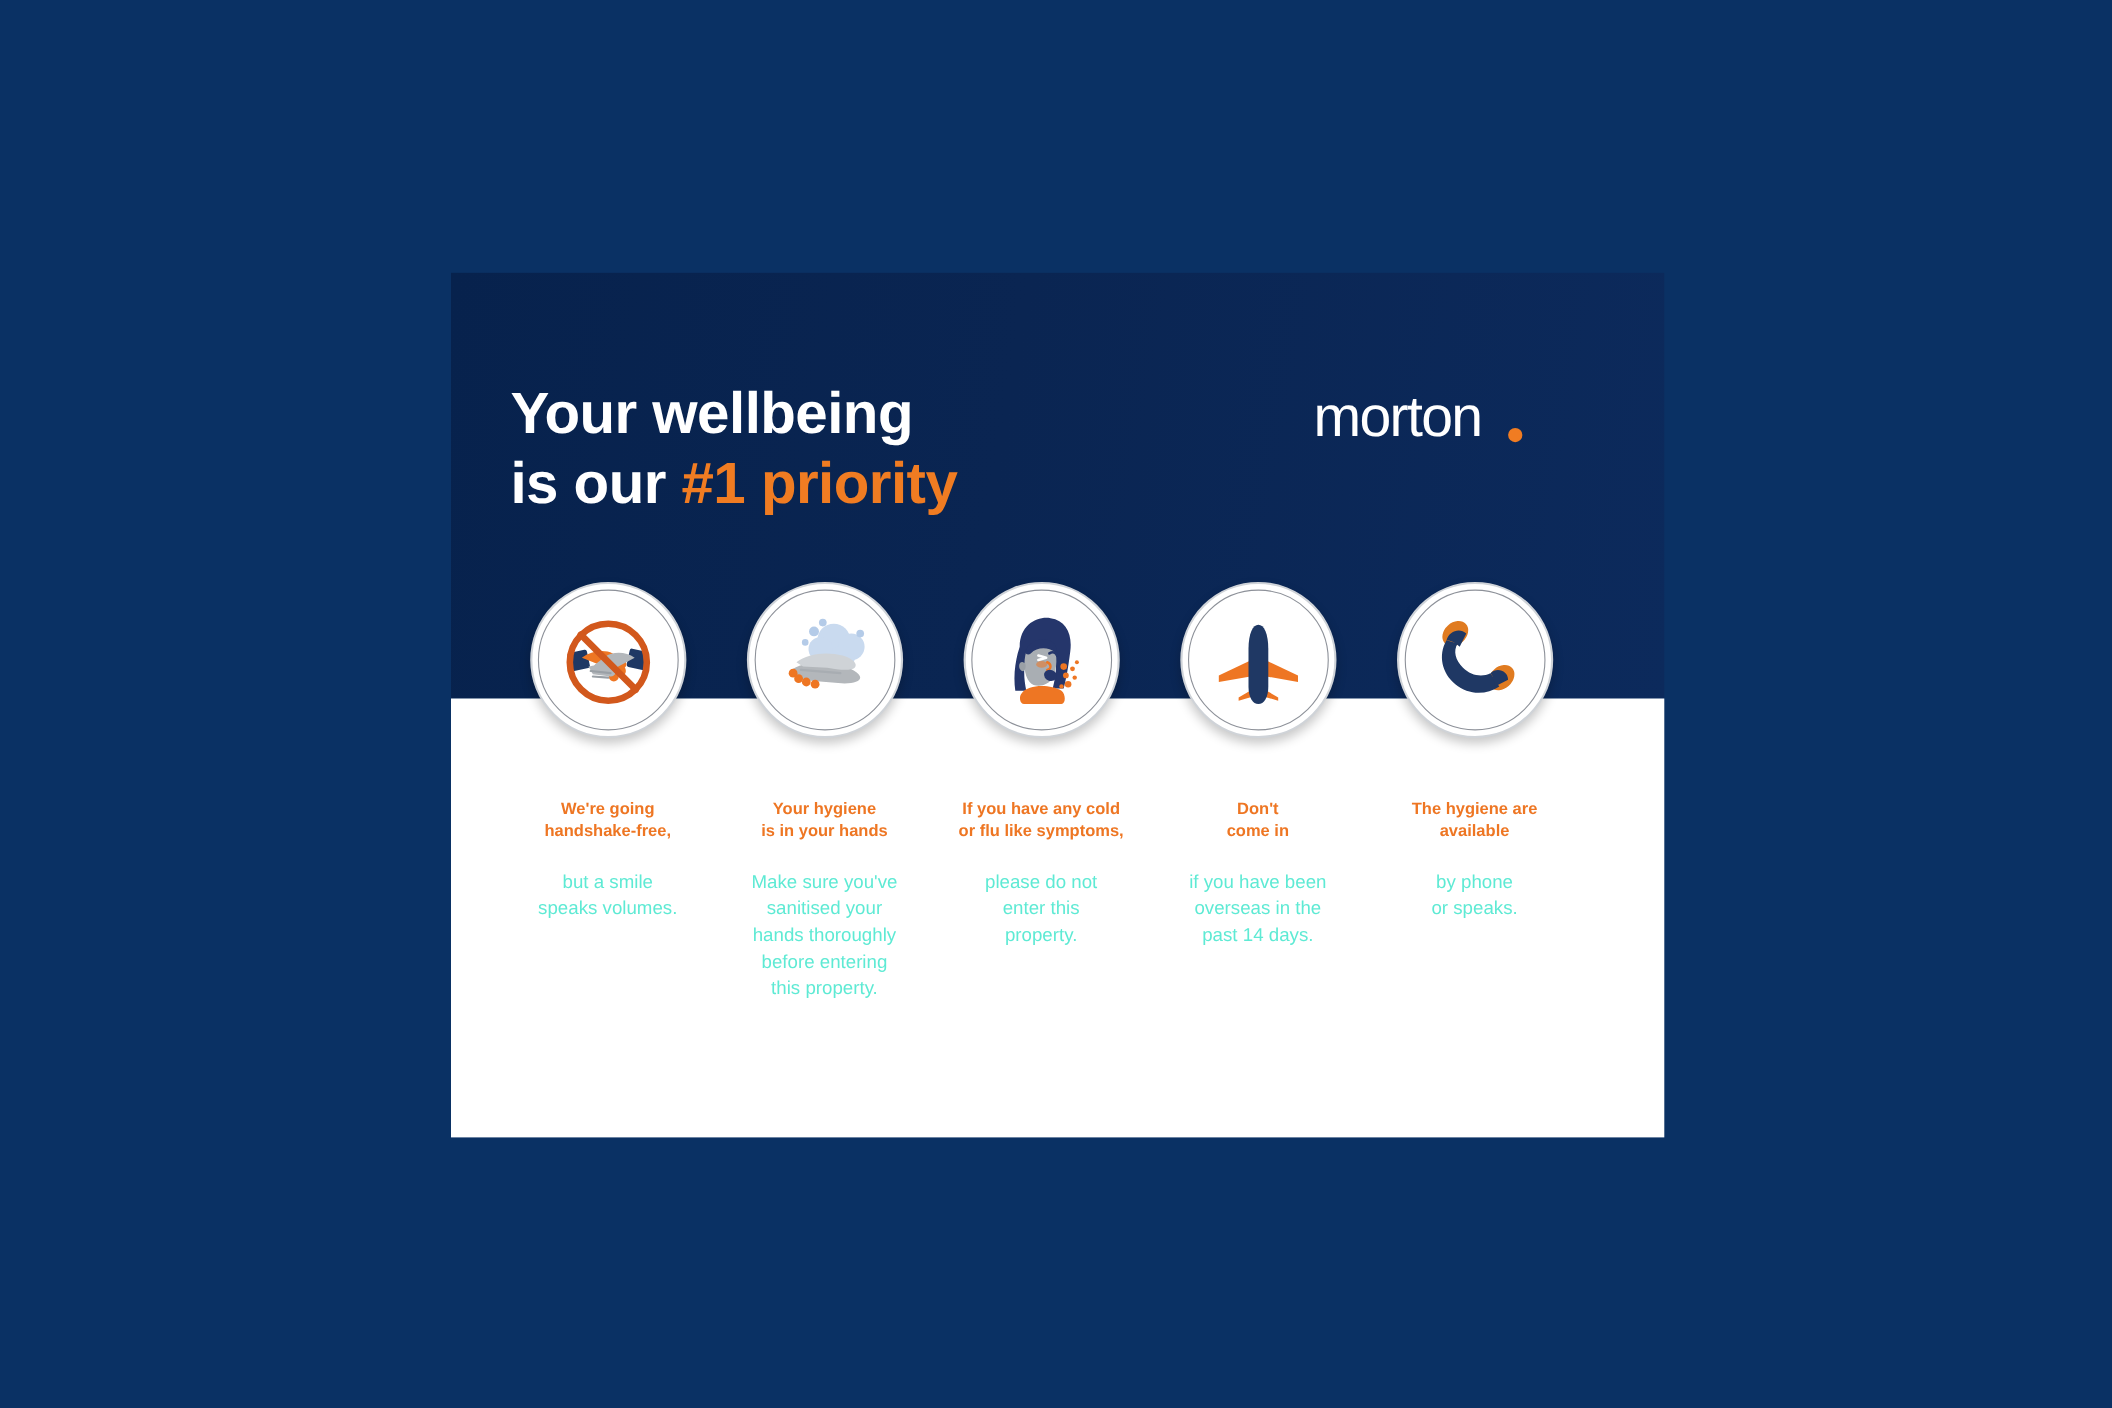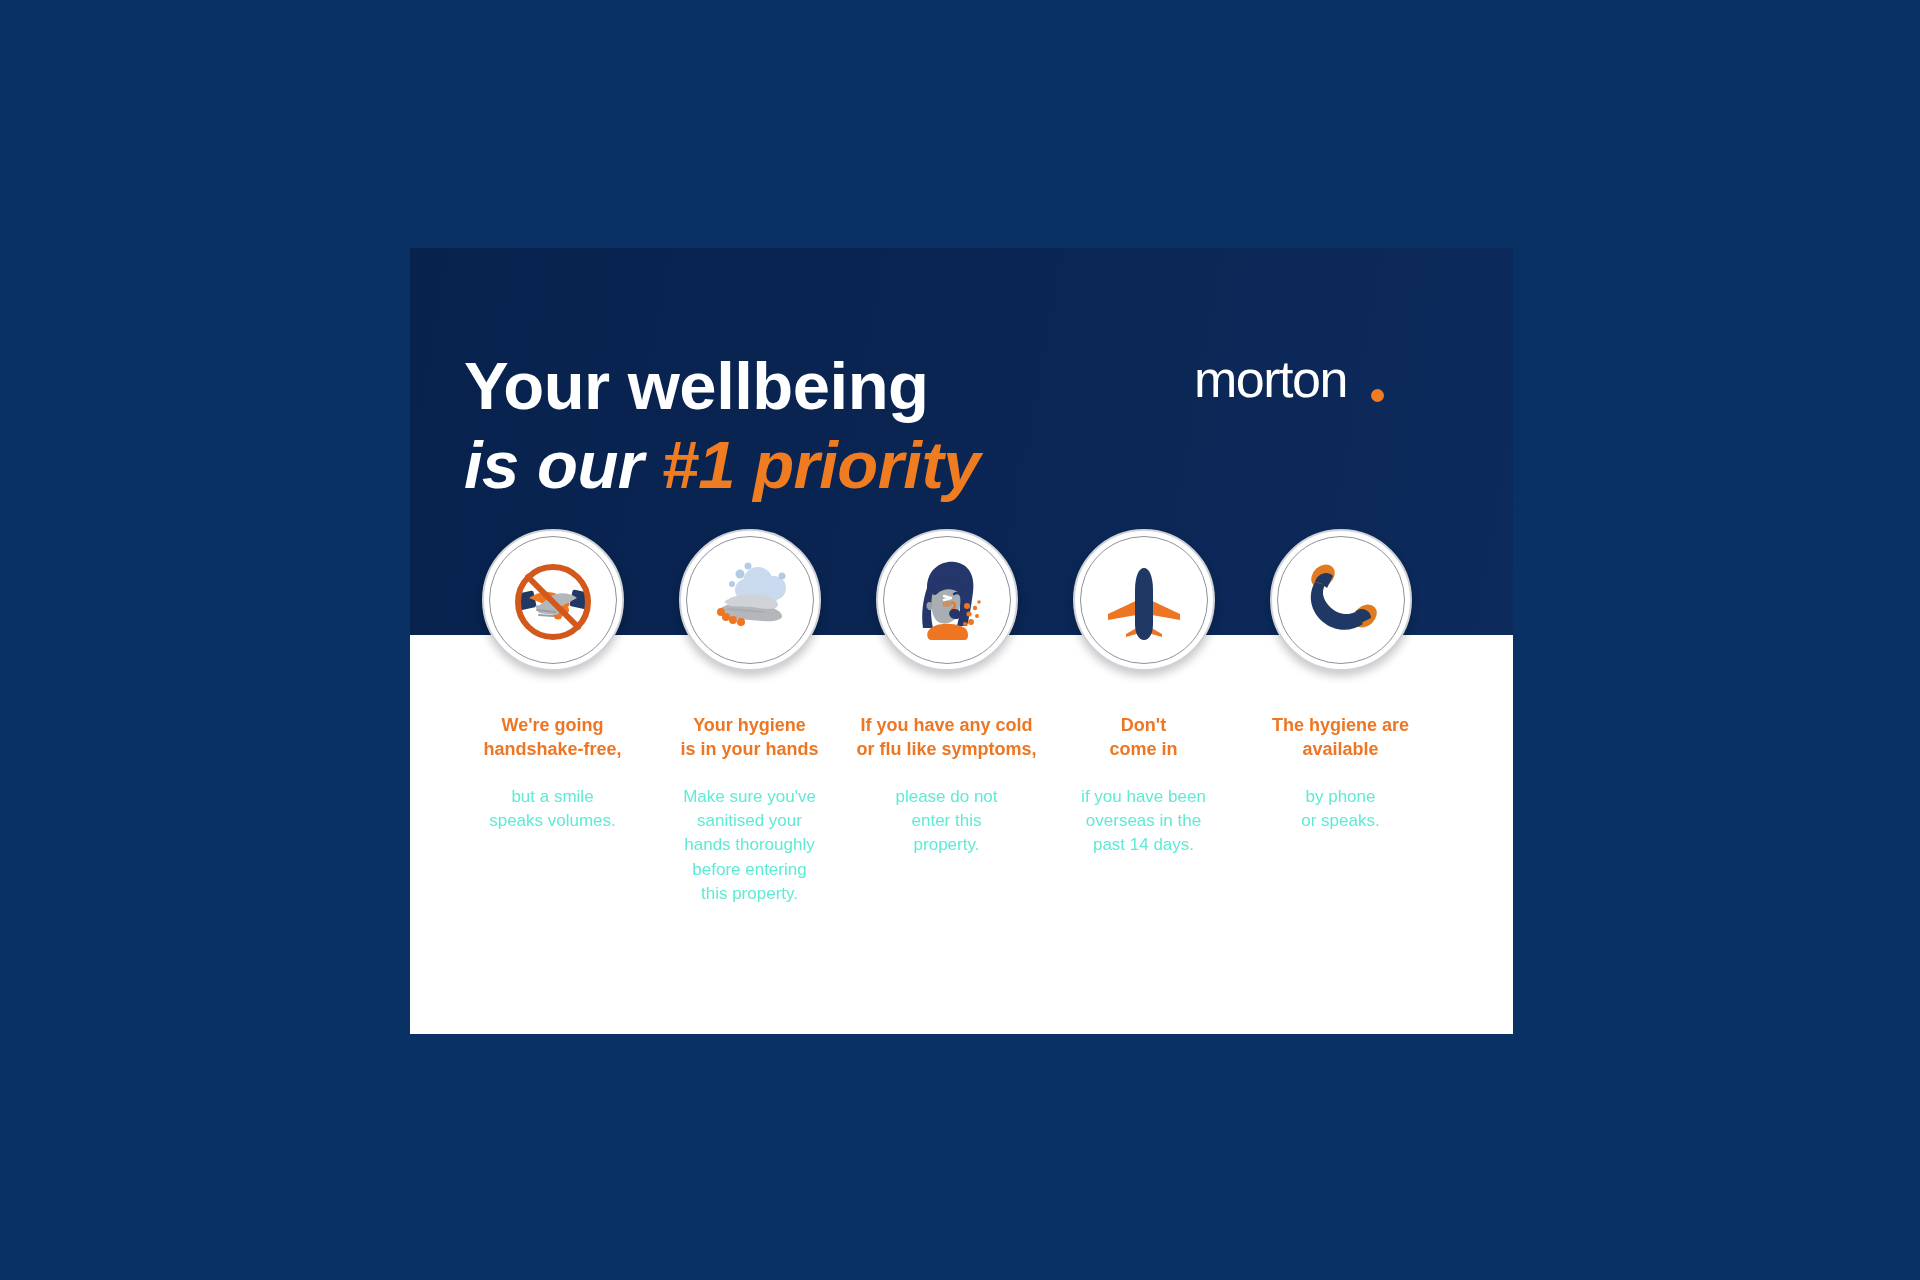--- a/index.html
+++ b/index.html
@@ -44,27 +44,27 @@
     position: absolute;
     left: 0; top: 0; right: 0; bottom: 0;
   }
 
   .headline {
     position: absolute;
     left: 54px;
     top: 98px;
     margin: 0;
     color: #ffffff;
-    font-size: 67px;
+    font-size: 53px;
     line-height: 1.18;
     font-weight: bold;
     letter-spacing: -0.5px;
     white-space: nowrap;
   }
-  .headline .l2 { display: block; font-style: italic; }
+  .headline .l2 { display: block; }
   .headline .accent { color: #f07c22; }
 
   
   .logo {
     position: absolute;
     left: 784px;
     top: 105px;
     display: flex;
     align-items: flex-end;
     line-height: 1;
@@ -132,23 +132,23 @@
     content: "";
     position: absolute;
     left: 5px; top: 5px; right: 5px; bottom: 5px;
     border-radius: 50%;
     border: 1px solid #8d9199;
     pointer-events: none;
   }
   .badge svg { display: block; }
 
   .card-title {
-    margin-top: 42px;
+    margin-top: 55px;
     color: #ee7623;
-    font-size: 18px;
+    font-size: 15px;
     font-weight: bold;
     line-height: 1.34;
     white-space: pre-line;
   }
   .card-body {
     margin-top: 24px;
     color: #5eead4;
     font-size: 17px;
     line-height: 1.42;
     white-space: pre-line;

